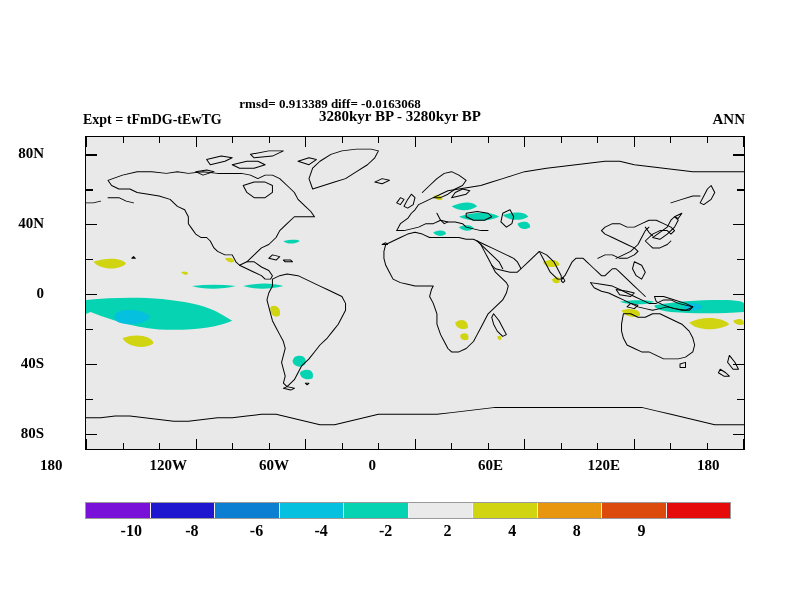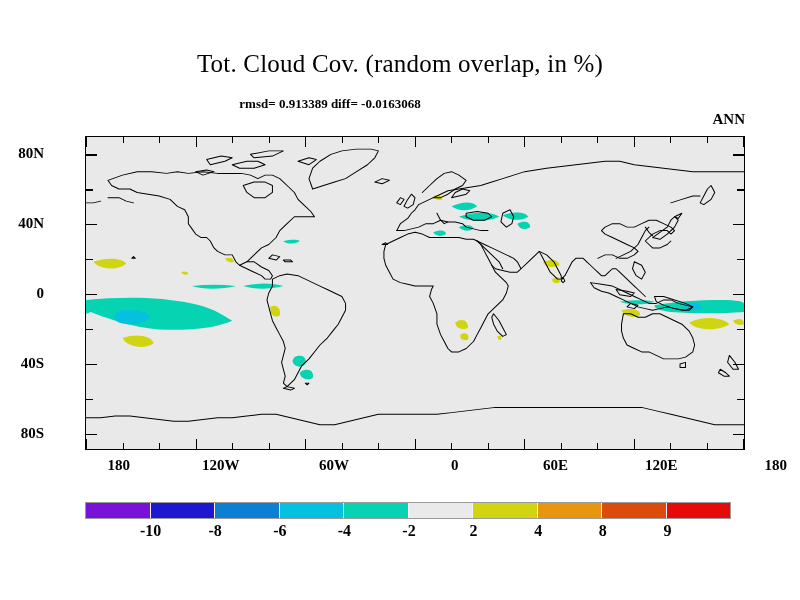--- a/index.html
+++ b/index.html
@@ -30,38 +30,39 @@
   .tick{position:absolute;background:#000;}
   .tk-l{left:0;width:7px;height:1.3px;}
   .tk-r{right:0;width:7px;height:1.3px;}
   .tk-lM{width:11px;}
   .tk-t{top:0;width:1.3px;height:6px;}
   .tk-b{bottom:0;width:1.3px;height:6px;}
   .tk-bM{height:10px;}
 
   .ylab{position:absolute;right:756px;width:90px;text-align:right;
         font-size:15px;line-height:15px;font-weight:bold;}
-  .xlab{position:absolute;top:458px;width:90px;text-align:right;
+  .xlab{position:absolute;top:458px;width:90px;text-align:left;
         font-size:15px;line-height:15px;font-weight:bold;}
 
   
   #colorbar{position:absolute;left:85px;top:502px;width:646px;height:17px;
        border:1.2px solid #9a9a9a;box-sizing:border-box;display:flex;}
   #colorbar div{flex:1 1 0;height:100%;border-right:1px solid #f4f4f4;box-sizing:border-box;}
   #colorbar div:last-child{border-right:none;}
-  .cblab{position:absolute;top:522px;width:60px;text-align:center;
+  .cblab{position:absolute;top:522px;width:60px;text-align:left;
        font-size:16px;line-height:18px;font-weight:bold;}
 </style>
 </head>
 <body>
 
 <div class="fig">
 
-  <div id="main-title">Tot. Cloud Cov. (random overlap, in %)</div>
   <div id="rmsd-line">rmsd= 0.913389 diff= -0.0163068</div>
+  <div id="expt-label">Expt = tFmDG-tEwTG</div>
+  <div id="period-label">3280kyr BP - 3280kyr BP</div>
   <div id="season-label">ANN</div>
 
   <div id="map-frame">
     <div id="map-clip">
 
       <svg id="anomalies" width="658" height="312" viewBox="0 0 360 180" preserveAspectRatio="none" style="position:absolute;left:0;top:0;">
         <g transform="translate(180,90) scale(1,-1)">
 
           <path fill="#06d3b2" d="M-180,-4 C-160,-2 -140,-2 -122,-6 C-112,-8 -106,-12 -100,-16
                                    C-108,-20 -124,-22 -140,-21 C-156,-20 -170,-14 -180,-10 Z"></path>

